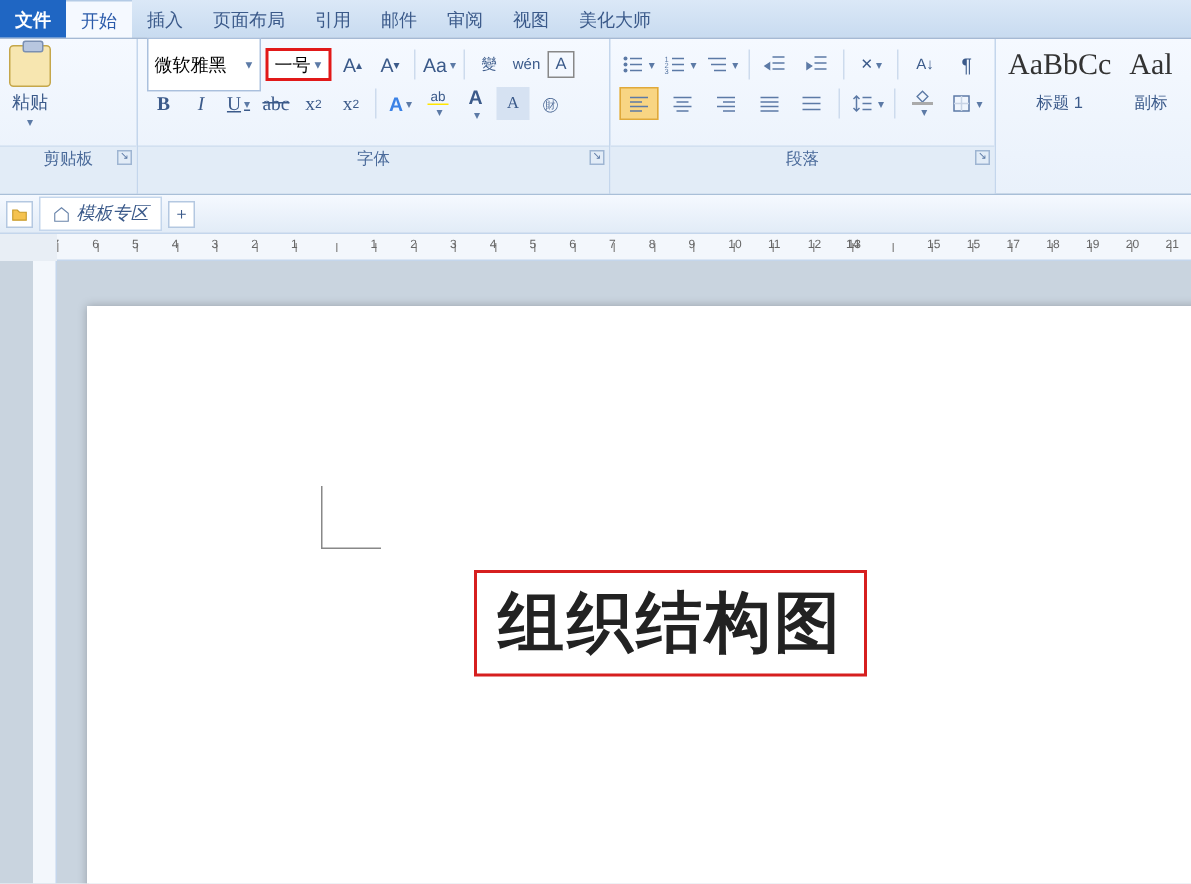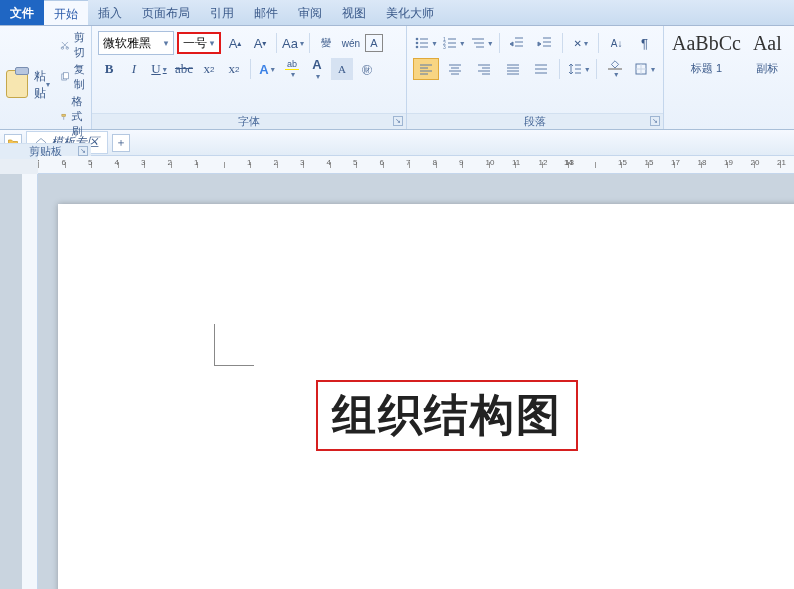--- a/index.html
+++ b/index.html
@@ -8,36 +8,36 @@
 
 .menubar { background: linear-gradient(#dbe8f7, #c8dbf0); height: 26px; display: flex; align-items: stretch; border-bottom: 1px solid #a5b9d4; font-size: 12px; }
 .menubar .tab { padding: 5px 10px; color: #3b5a8a; cursor: pointer; }
 .menubar .tab.file { background: #1f66c3; color: #fff; font-weight: bold; text-align: center; }
 .menubar .tab.active { background: #f5f9ff; color: #2a5aaa; border-top: 1px solid #b4cbe6; }
 
 
 .ribbon { background: linear-gradient(#f5f9ff,#e9f1fb); height: 104px; border-bottom: 1px solid #a9bfd8; display: flex; }
 .group { border-right: 1px solid #c4d6ec; display: flex; flex-direction: column; position: relative; }
 .group-body { flex: 1; display: flex; }
-.group-label { height: 16px; font-size: 11px; color: #4a6a9a; text-align: center; background: #e2ecf7; border-top: 1px solid #d2e0f0; position: relative; }
+.group-label { height: 32px; font-size: 11px; color: #4a6a9a; text-align: center; background: #e2ecf7; border-top: 1px solid #d2e0f0; position: relative; }
 .group-label .launcher { position: absolute; right: 3px; top: 2px; width: 10px; height: 10px; border: 1px solid #9eb5d2; font-size: 7px; line-height: 8px; text-align: center; color: #5c7aa6; }
 
 
-.clip-left { display: flex; flex-direction: row; align-items: center; padding: 4px 6px; text-align: right; }
+.clip-left { display: flex; flex-direction: column; align-items: center; padding: 4px 6px; text-align: right; }
 .clip-left .ico { width: 28px; height: 28px; background: #f7e6b0; border: 1px solid #c5a74b; border-radius: 3px; position: relative; margin-bottom: 2px; }
 .clip-left .ico::before { content:""; position:absolute; top:-4px; left:8px; width:12px; height:6px; background:#b7c6df; border:1px solid #7a8fb2; border-radius:2px; }
 .clip-left span { font-size: 12px; color: #3b5a8a; }
 .clip-right { display: flex; flex-direction: column; justify-content: space-around; padding: 3px 4px; font-size: 11px; color: #3b5a8a; }
 .clip-right .item { display: flex; align-items: center; gap: 4px; padding: 1px 0; }
 .clip-right svg { width: 14px; height: 14px; }
 
 
 .font-body { flex-direction: column; padding: 4px 6px; width: 314px; }
 .font-row { display: flex; align-items: center; gap: 3px; height: 26px; }
-.combo { border: 1px solid #aac0dd; background: #fff; height: 24px; display: flex; align-items: center; font-size: 12px; padding: 0 2px 0 4px; }
+.combo { border: 1px solid #aac0dd; background: #fff; height: 36px; display: flex; align-items: center; font-size: 12px; padding: 0 2px 0 4px; }
 .combo .dd { width: 10px; height: 14px; color: #5c7aa6; font-size: 9px; text-align: center; line-height: 14px; }
 .fontname { width: 76px; }
 .fontsize { width: 44px; border: 2px solid #e11919 !important; height: 22px; }
 .rbtn { width: 22px; height: 22px; display: flex; align-items: center; justify-content: center; color: #3b5a8a; font-size: 13px; border: 1px solid transparent; }
 .rbtn sup, .rbtn sub { font-size: 8px; }
 .rbtn svg { width: 16px; height: 16px; }
 .sep { width: 1px; height: 20px; background: #cddbed; margin: 0 2px; }
 .row2 .rbtn { font-family: "Times New Roman", serif; }
 .bold { font-weight: bold; }
 .italic { font-style: italic; }
@@ -94,44 +94,20 @@
 </div>
 
 <div class="ribbon">
 
   <div class="group" style="width:92px">
     <div class="group-body">
       <div class="clip-left">
         <div class="ico"></div>
         <span>粘贴</span>
         <span style="font-size:8px;color:#5c7aa6">▾</span>
-      </div>
-      <div class="clip-right">
-        <div class="item">
-          <svg viewBox="0 0 16 16">
-              <path d="M3 3l10 10M13 3L3 13" stroke="#6a85ab" fill="none"></path>
-              <circle cx="4" cy="13" r="2" fill="none" stroke="#6a85ab"></circle>
-              <circle cx="12" cy="13" r="2" fill="none" stroke="#6a85ab"></circle>
-            </svg>
-          <span>剪切</span>
-        </div>
-        <div class="item">
-          <svg viewBox="0 0 16 16">
-              <rect x="3" y="3" width="8" height="10" fill="none" stroke="#6a85ab"></rect>
-              <rect x="6" y="1" width="8" height="10" fill="#fff" stroke="#6a85ab"></rect>
-            </svg>
-          <span>复制</span>
-        </div>
-        <div class="item">
-          <svg viewBox="0 0 16 16">
-              <rect x="4" y="2" width="8" height="5" fill="#e6c56a" stroke="#a8873a"></rect>
-              <rect x="7" y="7" width="2" height="7" fill="#9aa9c0"></rect>
-            </svg>
-          <span>格式刷</span>
-        </div>
       </div>
     </div>
     <div class="group-label">
       <span>剪贴板</span>
       <div class="launcher">↘</div>
     </div>
   </div>
 
   <div class="group">
     <div class="group-body font-body">

